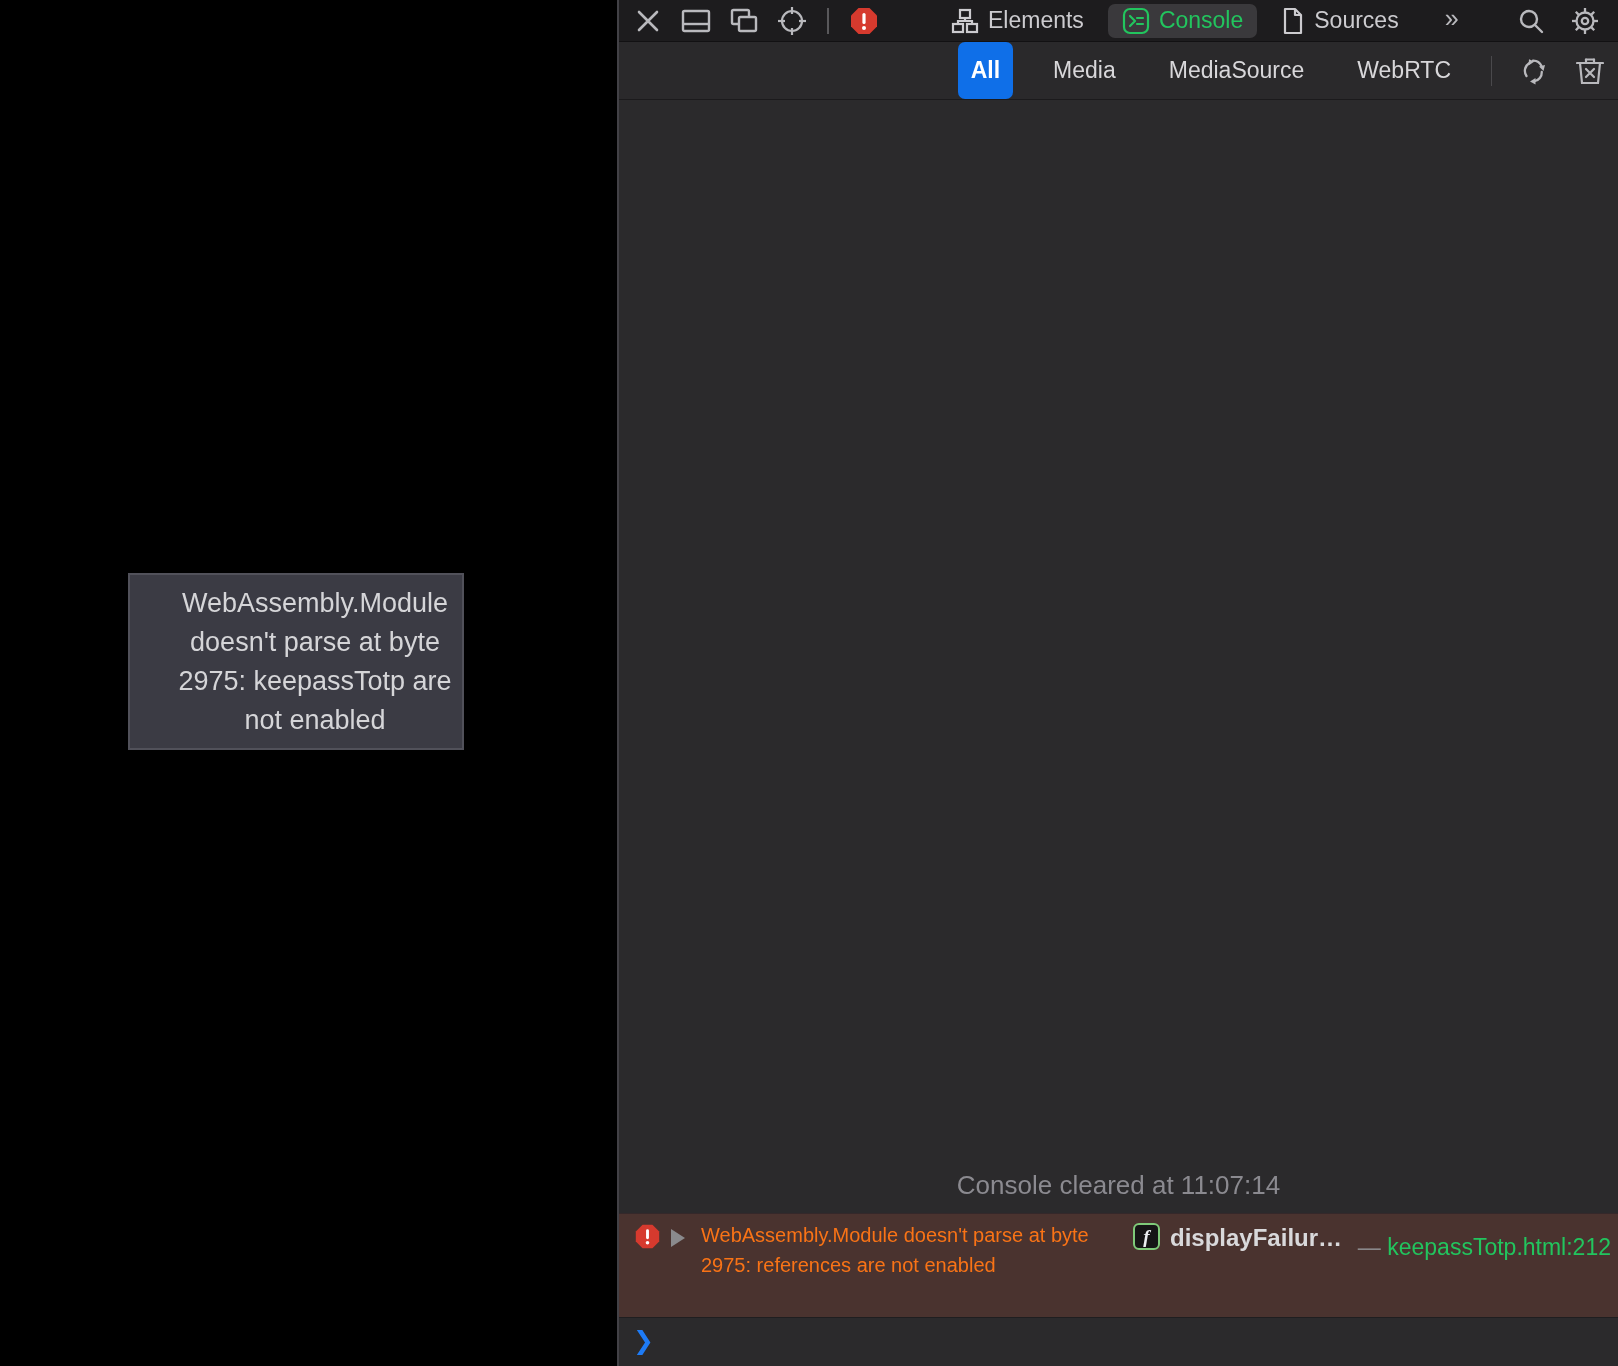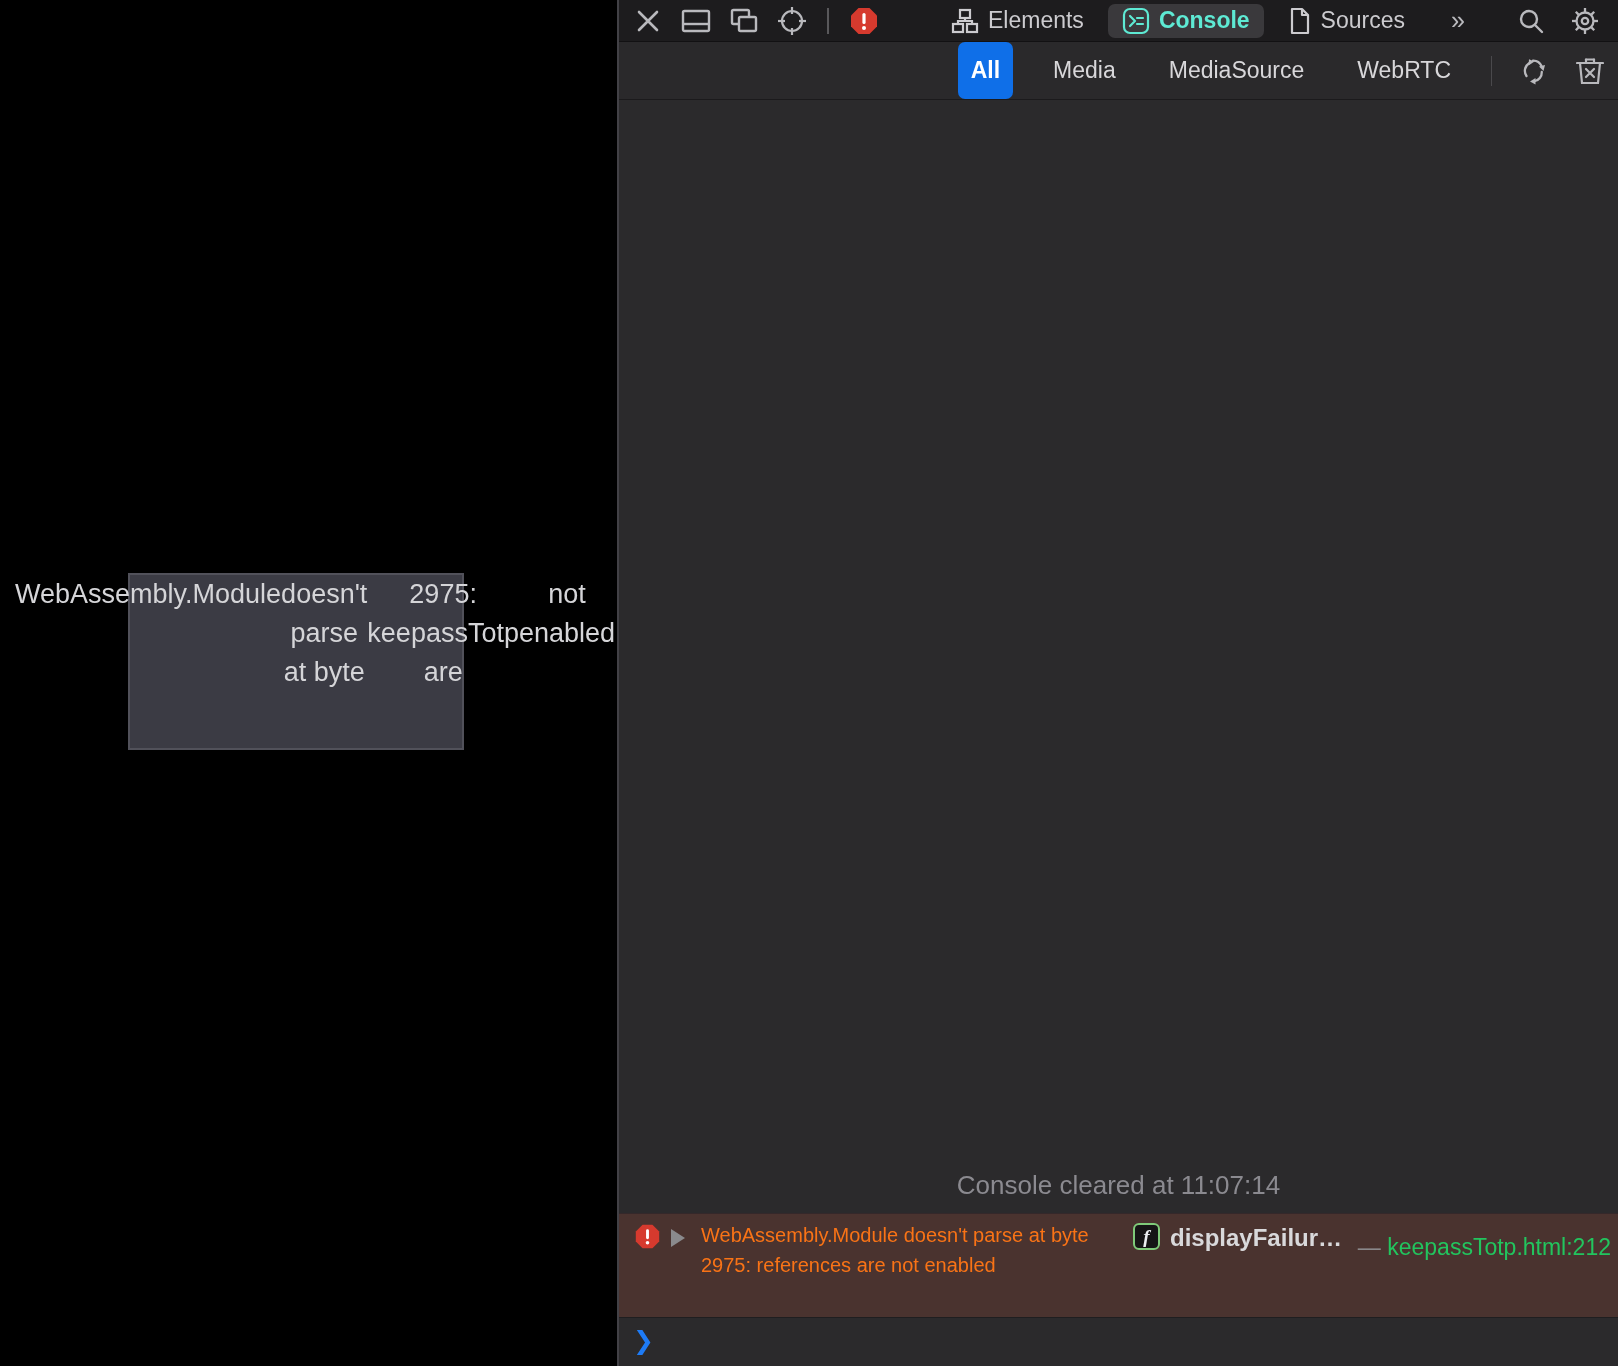--- a/index.html
+++ b/index.html
@@ -3,42 +3,42 @@
 <meta charset="utf-8">
 <style>
   * { margin:0; padding:0; box-sizing:border-box; }
   html,body { width:1618px; height:1366px; background:#000; overflow:hidden;
               font-family:"Liberation Sans","DejaVu Sans",sans-serif; }
 
   
   .overlay-box{
     position:absolute; left:128px; top:573px; width:336px; height:177px;
     background:#3b3b44; border:2px solid #51515a;
-    display:flex; flex-direction:row; justify-content:center;
+    display:flex; flex-direction:column; justify-content:center;
     text-align:center; color:#d5d5d8; font-size:27px; line-height:39px;padding-left:38px;
   }
 
   
   .devtools{
     position:absolute; left:617px; top:0; width:1001px; height:1366px;
     background:#2b2a2c; border-left:2px solid #424146;
   }
 
   
   .toolbar{
     height:42px; background:#1d1c1e; border-bottom:1px solid #121113;
     display:flex; align-items:center; color:#b9b9bd; position:relative;
   }
   .tb-icons{ display:flex; align-items:center; padding-left:12px; gap:14px; }
   .tb-btn{ width:34px; height:34px; display:flex; align-items:center; justify-content:center; }
   .tb-sep{ width:2px; height:26px; background:#59585b; margin:0 4px; }
-  .tabs{ display:flex; align-items:center; margin-left:56px; gap:10px; }
+  .tabs{ display:flex; align-items:flex-start; margin-left:56px; gap:10px; }
   .tab{ display:flex; align-items:center; gap:9px; padding:4px 14px; height:34px;
         border-radius:7px; color:#cccbcf; font-size:23px; }
-  .tab.selected{ background:#3a393c; color:#5eead4;font-weight:bold; }
+  .tab.selected{ background:#3a393c; color:#22c55e; }
   .tab-overflow{ font-size:25px; color:#b9b9bd; margin-left:22px; letter-spacing:1px; }
   .tb-right{ margin-left:auto; display:flex; align-items:center; gap:20px; padding-right:16px; }
 
   
   .filterbar{
     height:58px; background:#2a292b; border-bottom:1px solid #1b1a1c;
     display:flex; align-items:center; justify-content:flex-end;
     gap:27px; padding-right:14px; font-size:23px; color:#d8d7da;
   }
   .pill{ padding:15px 13px; border-radius:7px; }

